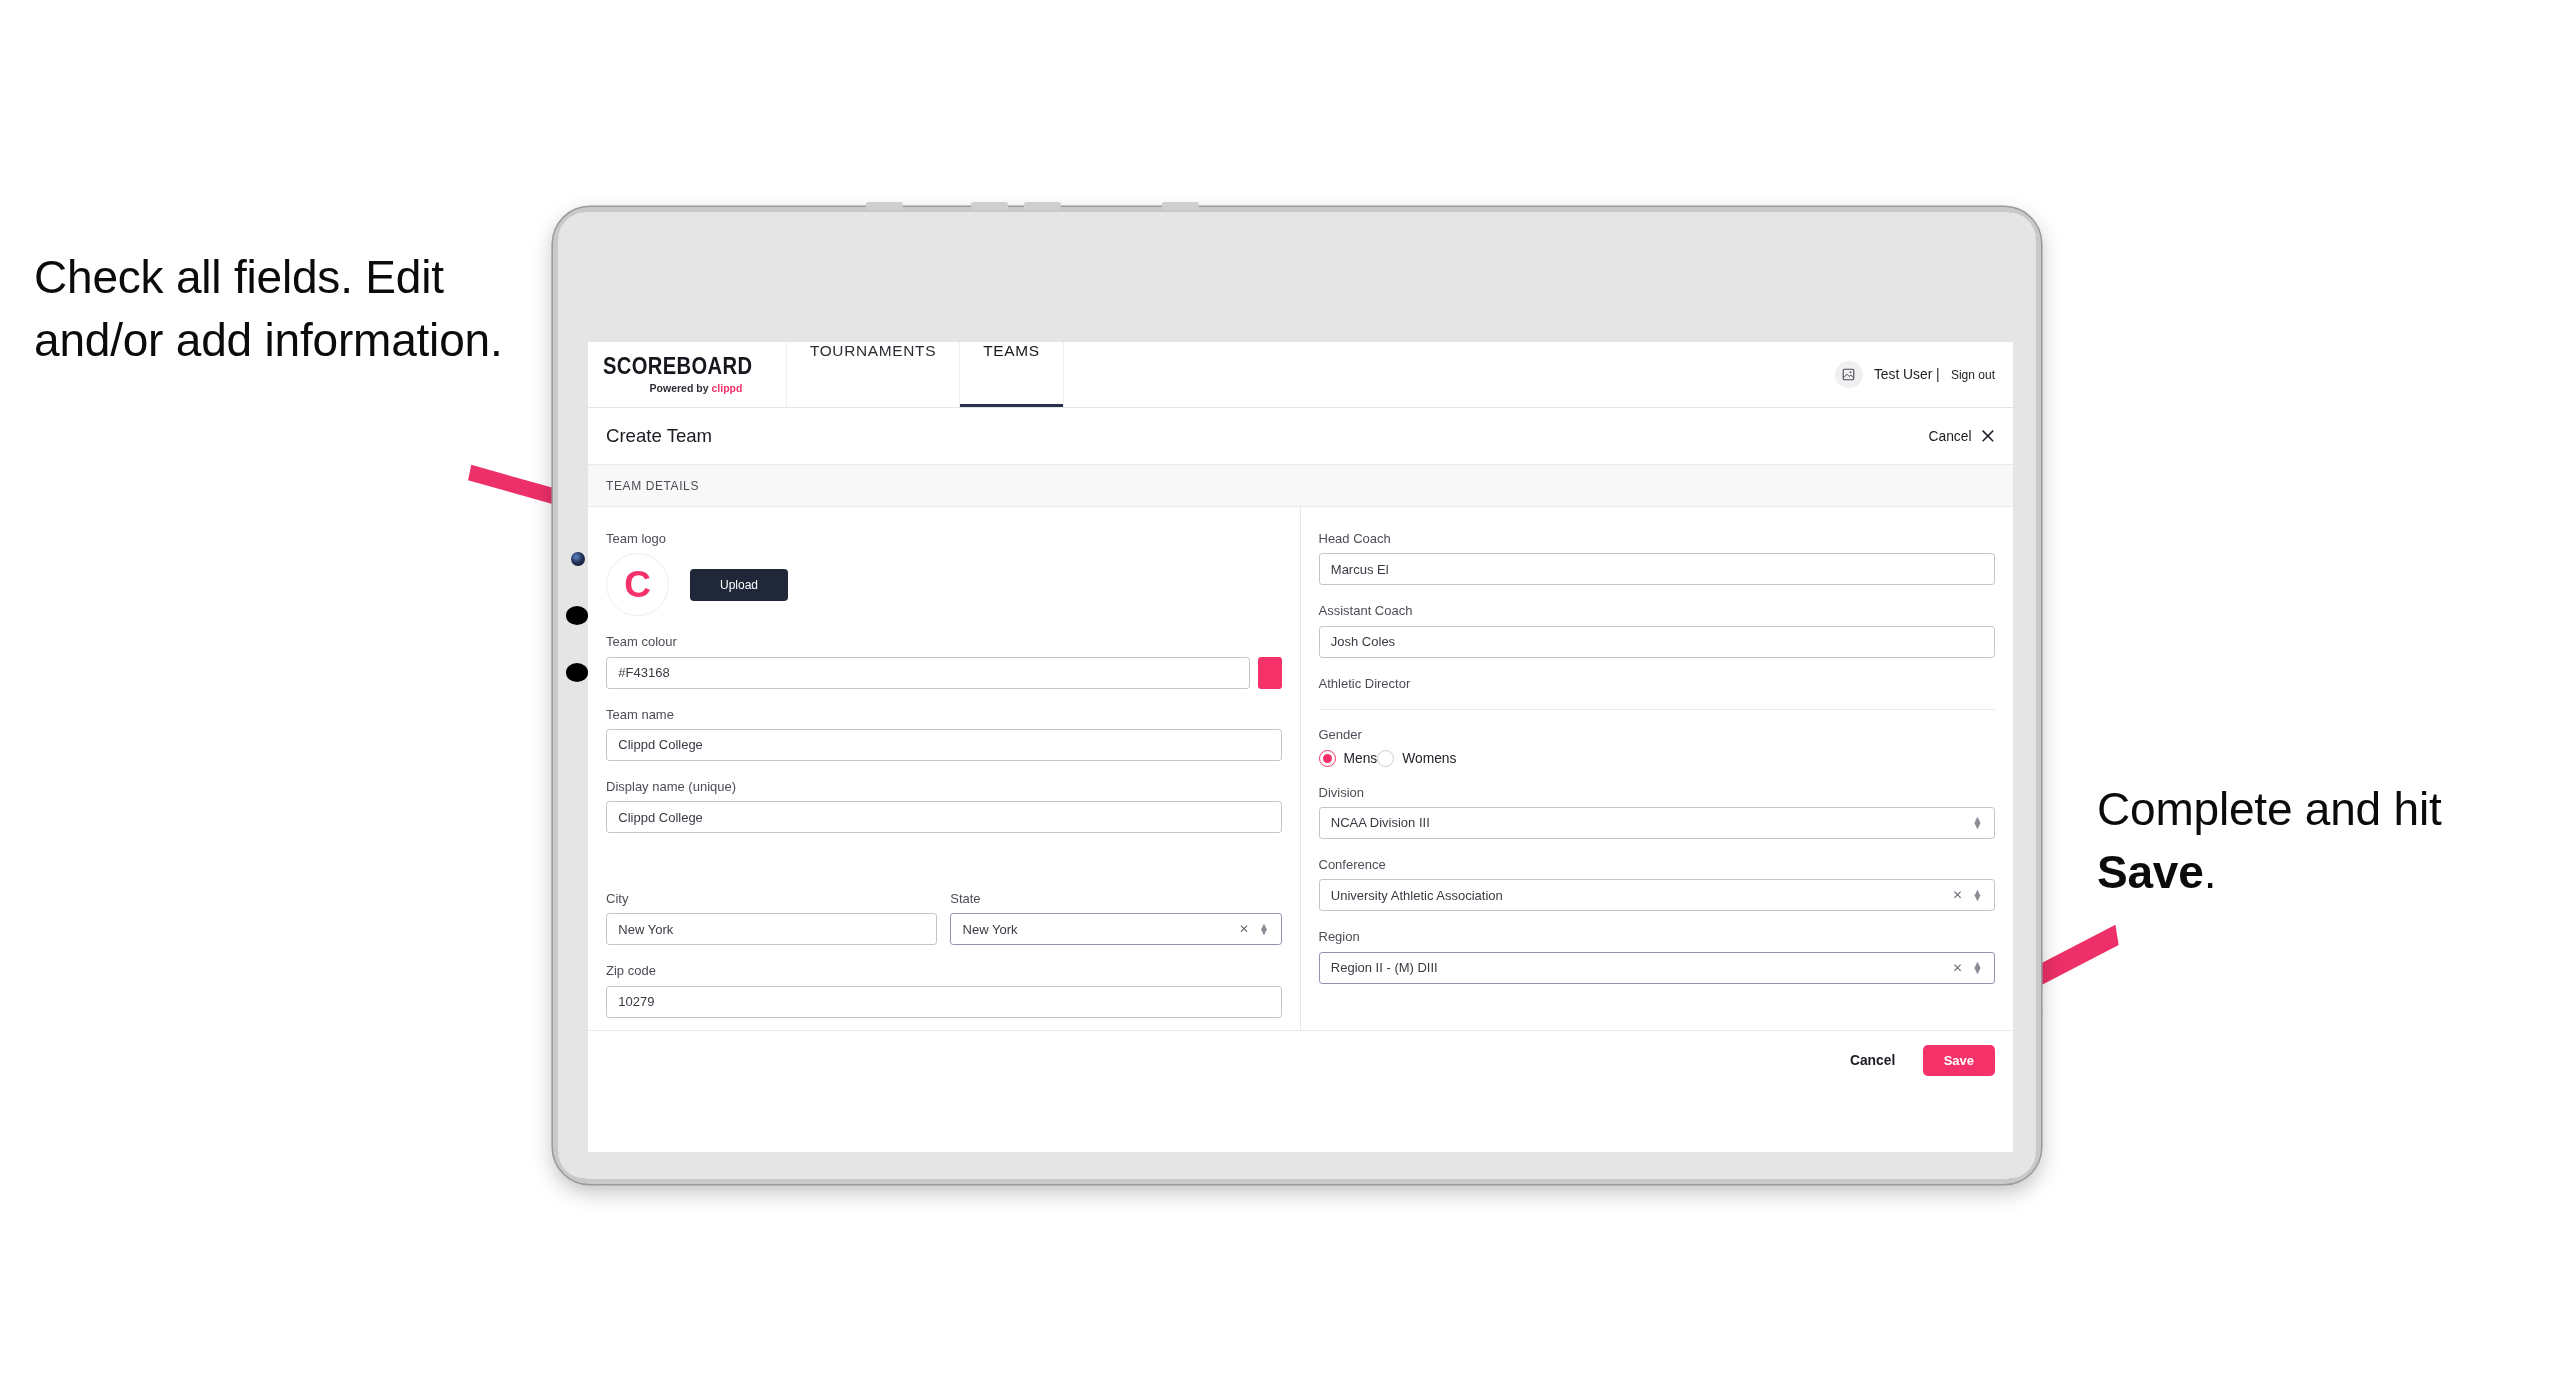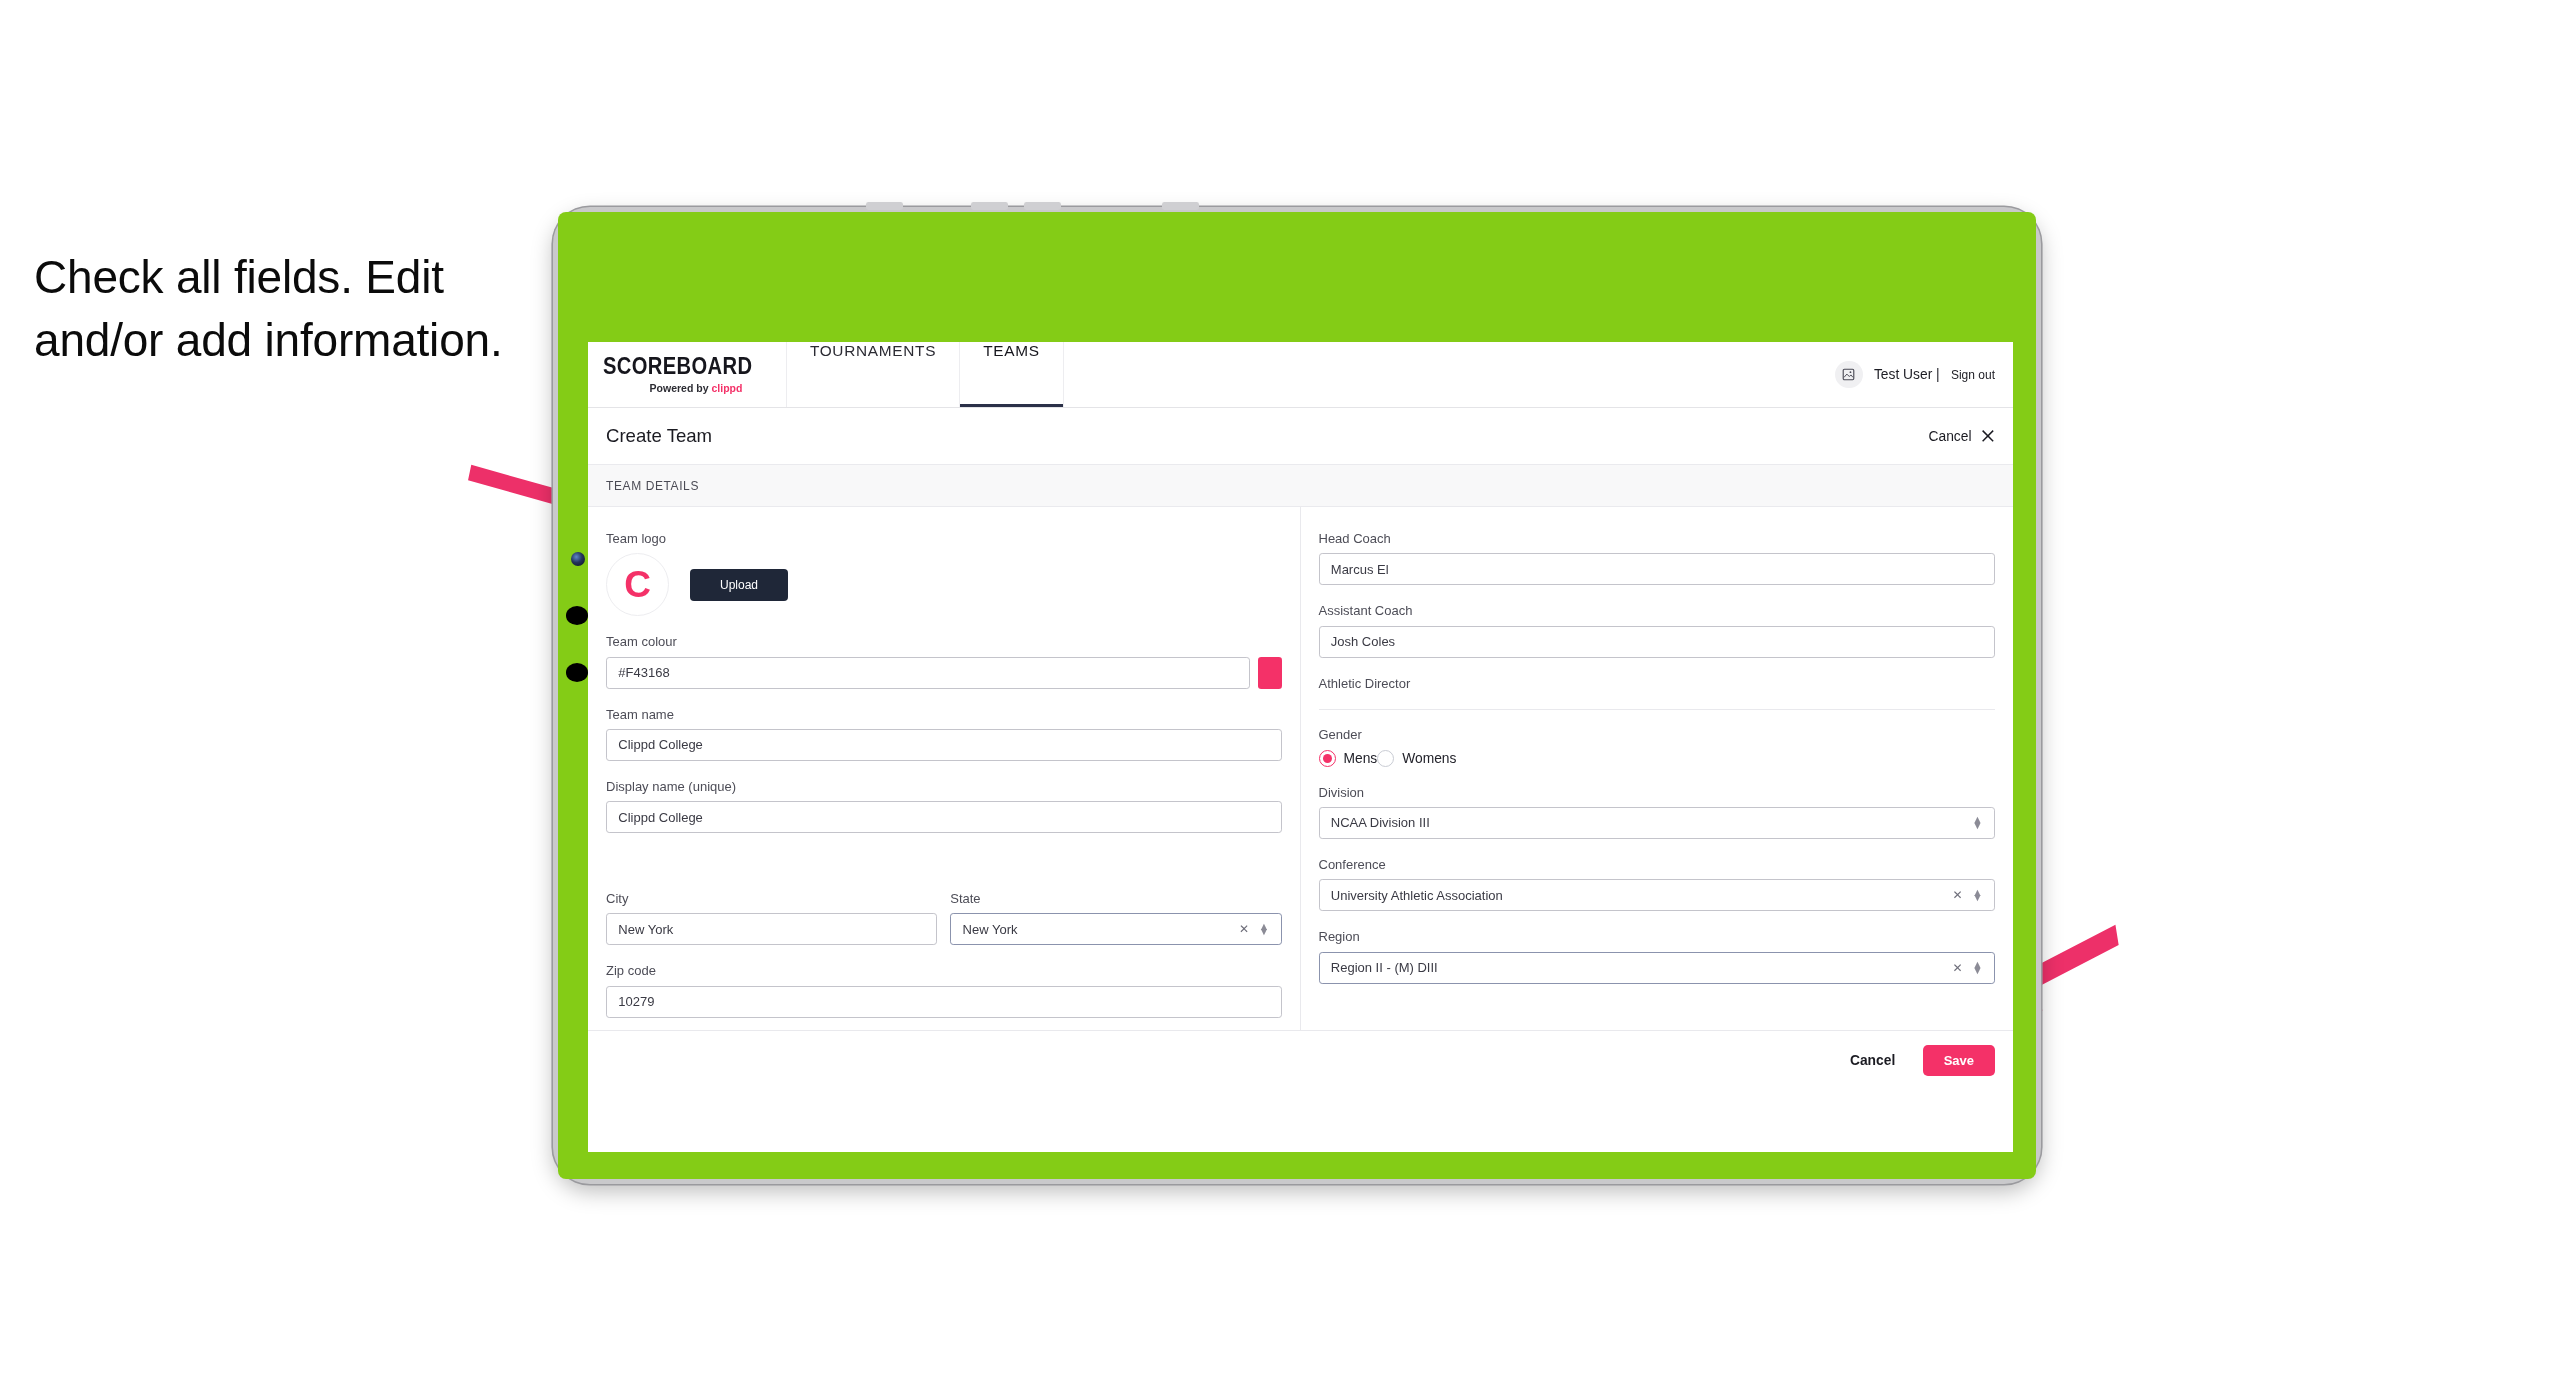--- a/index.html
+++ b/index.html
@@ -33,22 +33,22 @@
     position: absolute;
     left: 553px; top: 207px;
     width: 1488px; height: 977px;
     background: #0a0a0a;
     border-radius: 37px;
     border: 5.7px solid #c9c9cb;
     box-shadow: 0 0 0 1.6px #9a9a9e, 0 8px 21px rgba(0,0,0,.25);
   }
   .device-inner {
     position: absolute; inset: 0;
-    border-radius: 8px;
-    background: #84cc16;
+    border-radius: 28px;
+    background: #e5e5e5;
     overflow: hidden;
   }
   
   .btn-top {
     position: absolute; top: -9.7px;
     width: 37px; height: 8px;
     background: #cfcfd2; border-radius: 2.4px;
   }
   .btn-top.b1 { left: 308px; }
   .btn-top.b2 { left: 413px; }
@@ -249,20 +249,23 @@
 <body>
 
 <div class="stage">
 
   <div class="annot annot-left">Check all fields. Edit and/or add information.</div>
 
   <svg class="arrow arrow-left" width="170" height="89" viewBox="0 0 210 110">
     <path d="M4 22 L128 57 L116 31 L204 72 L112 100 L124 76 L0 41 Z" fill="#ED3069"></path>
   </svg>
 
+  <div class="annot annot-right">
+    <span>Complete and hit </span><b>Save</b><span>.</span>
+  </div>
 
   <svg class="arrow arrow-right" width="154" height="109" viewBox="0 0 190 135">
     <path d="M186 6 L70 66 L86 42 L2 92 L96 112 L80 88 L190 31 Z" fill="#ED3069" transform="translate(-5,0)"></path>
   </svg>
 
   <div class="device">
     <div class="btn-top b1"></div>
     <div class="btn-top b2"></div>
     <div class="btn-top b3"></div>
     <div class="btn-top b4"></div>

